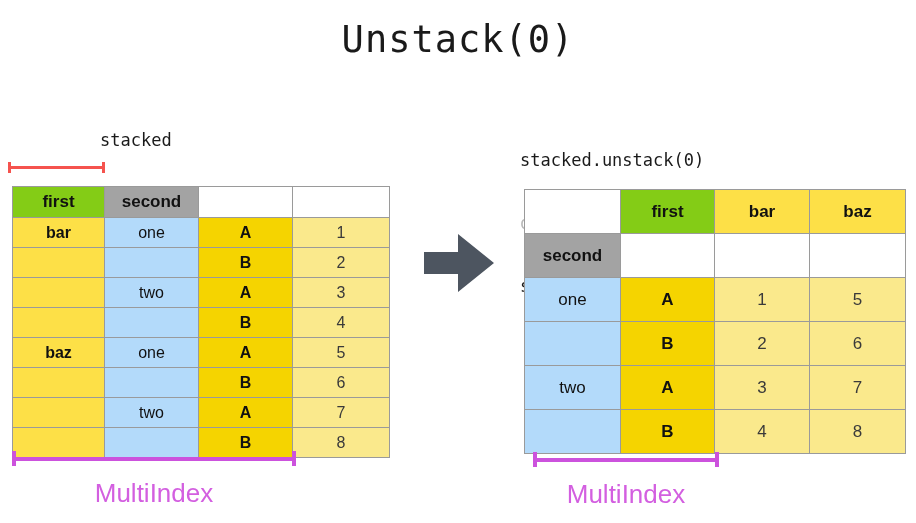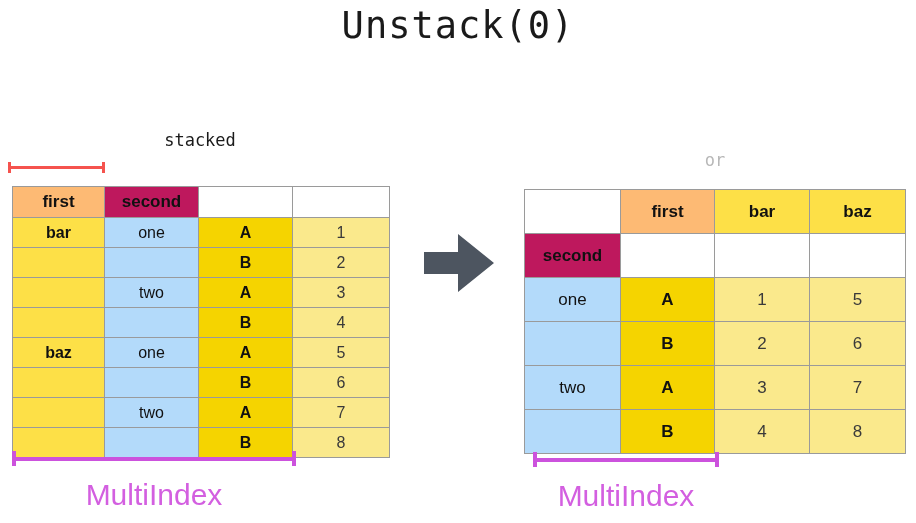--- a/index.html
+++ b/index.html
@@ -13,36 +13,35 @@
     position: relative;
     overflow: hidden;
     font-family: "Liberation Sans", sans-serif;
     -webkit-font-smoothing: antialiased;
   }
 
   
   #title {
     position: absolute;
     left: 0;
-    top: 4px;
+    top: 18px;
     width: 916px;
     text-align: center;
     font-family: "DejaVu Sans Mono", monospace;
     font-size: 37px;
     letter-spacing: 1px;
     color: #1a1a1a;
   }
 
   
   .caption-mono {
     position: absolute;
     font-family: "DejaVu Sans Mono", monospace;
     font-size: 17px;
     color: #1a1a1a;
-    text-align: center;
     white-space: pre;
   }
   #stacked-label {
     left: 100px;
     top: 130px;
     width: 200px;
   }
   #code-label {
     left: 520px;
     top: 108px;
@@ -65,22 +64,22 @@
   }
   table.grid td {
     border: 1px solid #9a9a9a;
     text-align: center;
     vertical-align: middle;
     padding: 0;
     font-family: "Liberation Sans", sans-serif;
   }
 
   
-  .c-green      { background: #fdba74; color: #111111; font-weight: bold; }
-  .c-lgreen     { background: #be185d; color: #111111; font-weight: bold; }
+  .c-green      { background: #84cc16; color: #111111; font-weight: bold; }
+  .c-lgreen     { background: #a3a3a3; color: #111111; font-weight: bold; }
   .c-blue       { background: #fde047; color: #111111; font-weight: bold; }
   .c-lblue      { background: #b3dafa; color: #111111; font-weight: normal; }
   .c-gold       { background: #f5d400; color: #111111; font-weight: bold; }
   .c-lyellow    { background: #fae98c; color: #3a3a3a; font-weight: normal; }
   .c-white      { background: #ffffff; }
 
   
   #left-table {
     left: 12px;
     top: 186px;
@@ -134,21 +133,21 @@
   #red-bracket .cap { height: 11px; width: 3px; }
 
   #left-bracket   { left: 12px;  top: 451px; width: 284px; }
   #right-bracket  { left: 533px; top: 452px; width: 186px; }
 
   
   .multiindex-label {
     position: absolute;
     color: #d35fe0;
     font-family: "Liberation Sans", sans-serif;
-    font-size: 30px;
+    font-size: 26px;
     text-align: center;
     white-space: nowrap;
   }
   #left-multiindex  { left: 12px;  top: 478px; width: 284px; }
   #right-multiindex { left: 533px; top: 479px; width: 186px; }
 
   
   #arrow {
     position: absolute;
     left: 424px;
@@ -240,20 +239,21 @@
   <div class="bar"></div>
   <div class="cap right"></div>
 </div>
 <div id="left-multiindex" class="multiindex-label">MultiIndex</div>
 
 <svg id="arrow" viewBox="0 0 70 58">
   <polygon points="0,18 34,18 34,0 70,29 34,58 34,40 0,40" fill="#4d5560"></polygon>
 </svg>
 
 <div id="code-label" class="caption-mono">
+  <div>stacked.unstack(0)</div>
   <div class="or">or</div>
   <div><span>stacked.unstack(</span><span class="hl">‘first’</span><span>)</span></div>
 </div>
 
 <table id="right-table" class="grid">
   <colgroup>
     <col class="col0">
       <col class="col1">
       <col class="col2">
       <col class="col3">

